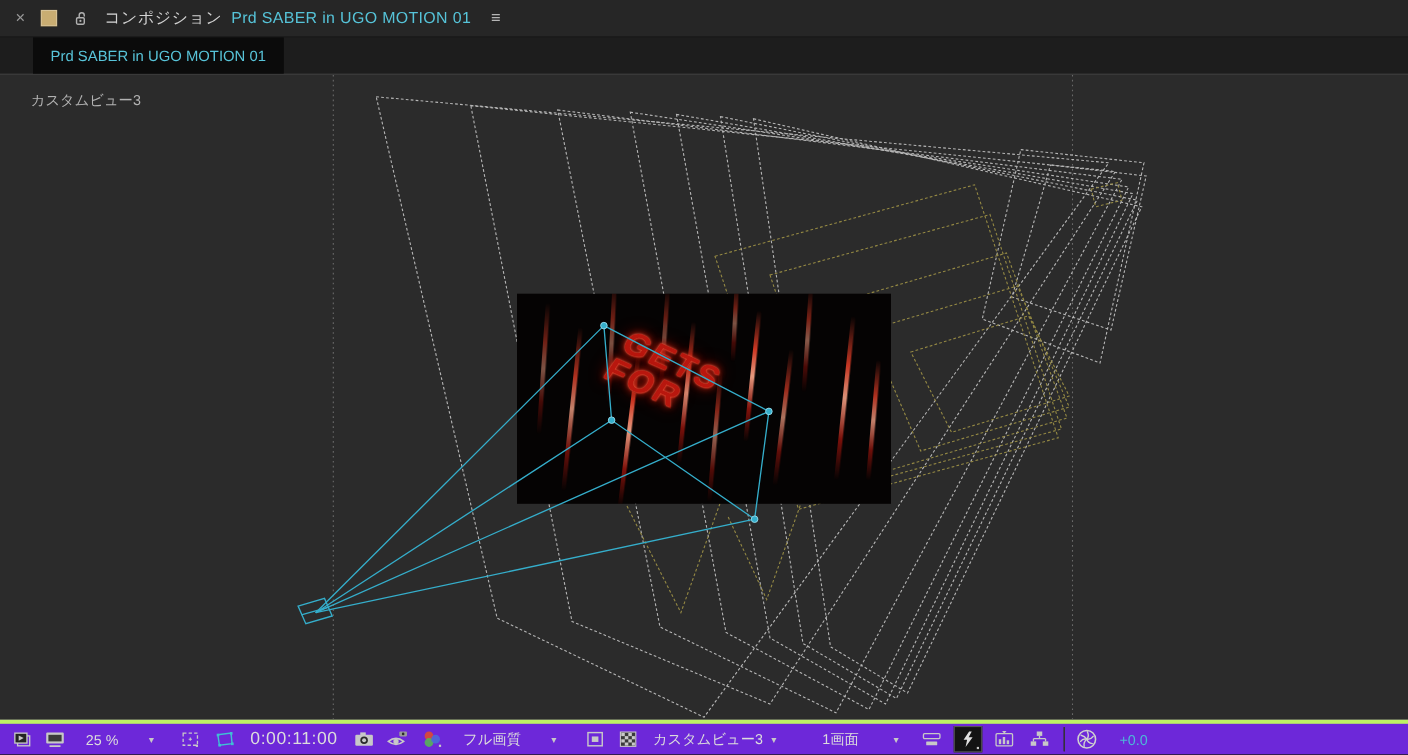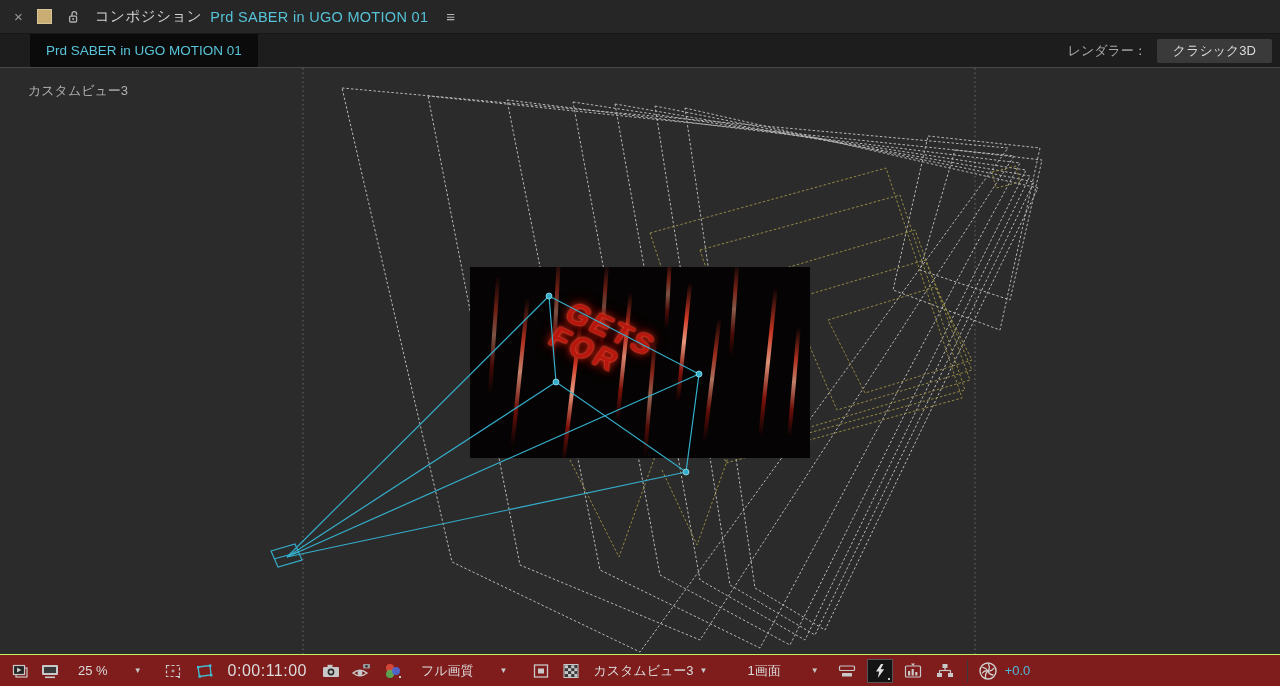--- a/index.html
+++ b/index.html
@@ -51,21 +51,21 @@
   .streak:nth-of-type(9){left:212px;top:15px;height:120px;transform:rotate(6deg);opacity:.95}
   .streak:nth-of-type(10){left:240px;top:50px;height:125px;transform:rotate(7deg);opacity:.7}
   .streak:nth-of-type(11){left:262px;top:-5px;height:95px;transform:rotate(4deg);opacity:.55}
   .streak:nth-of-type(12){left:296px;top:20px;height:150px;transform:rotate(6deg);opacity:.9}
   .streak:nth-of-type(13){left:322px;top:60px;height:110px;transform:rotate(5deg);opacity:.8}
   .neon-text { position:absolute; left:86px; top:46px; transform:rotate(24deg) skewX(-10deg);
     font-weight:bold; font-size:30px; letter-spacing:3px; line-height:.95; color:#b8170e;
     text-shadow:0 0 2px #ff6a4d, 0 0 7px #e02211, 0 0 14px #8f0f05, 1px 1px 0 #4a0a05; }
 
   
-  .toolbar { height:32px; background:#7f1d1d; border-top:1px solid #bef264; display:flex;
+  .toolbar { height:32px; background:#6d28d9; border-top:4px solid #bef264; display:flex;
     align-items:center; padding:0 8px; flex:0 0 auto; color:#dcdcdc; font-size:13px; }
   .tb { display:flex; align-items:center; flex:0 0 auto; }
   .caret { font-size:8px; color:#c8c8c8; }
   .tc { font-size:16px; letter-spacing:.5px; }
   .cyan { color:#4db8d8; }
   .bolt-box { border:1px solid #555; background:#141414; width:26px; height:24px;
     display:flex; align-items:center; justify-content:center; position:relative; }
   .pdot { width:2px; height:2px; background:#c8c8c8; position:absolute; right:2px; bottom:2px; }
   .divider { width:1px; height:22px; background:#121212; border-right:1px solid #3a3a3a; }
   svg.i { display:block; }
@@ -87,24 +87,20 @@
     </span>
     <span class="panel-title">コンポジション</span>
     <span class="comp-name">Prd SABER in UGO MOTION 01</span>
     <span class="panel-menu">≡</span>
   </div>
 
   <div class="tab-bar">
     <div class="viewer-tab">
       <span>Prd SABER in UGO MOTION 01</span>
     </div>
-    <div class="renderer">
-      <span class="renderer-label">レンダラー：</span>
-      <span class="renderer-btn">クラシック3D</span>
-    </div>
   </div>
 
   <div class="viewport">
     <span class="view-label">カスタムビュー3</span>
 
     <svg class="wires" width="1280" height="586" viewBox="0 0 1280 586">
       <g stroke="#6a6a6a" stroke-width="1" stroke-dasharray="1.5 3">
         <line x1="303" y1="0" x2="303" y2="586"></line>
         <line x1="975" y1="0" x2="975" y2="586"></line>
       </g>
@@ -322,15 +318,15 @@
           <path d="M10 10 Q12.5 7.5 10.5 3.2"></path>
           <path d="M10 10 Q13.4 10.6 15.8 7.4"></path>
           <path d="M10 10 Q11 13.4 15 14"></path>
           <path d="M10 10 Q6.8 12.6 7.6 16.5"></path>
           <path d="M10 10 Q6.4 9 4.4 12"></path>
           <path d="M10 10 Q8 7 4.8 6.4"></path>
         </g>
       </svg>
     </span>
 
-    <span class="tb cyan" style="margin-left:7px">+0.0</span>
+    <span class="tb cyan" style="margin-left:20px">+0.0</span>
   </div>
 </div>
 
 </body></html>

